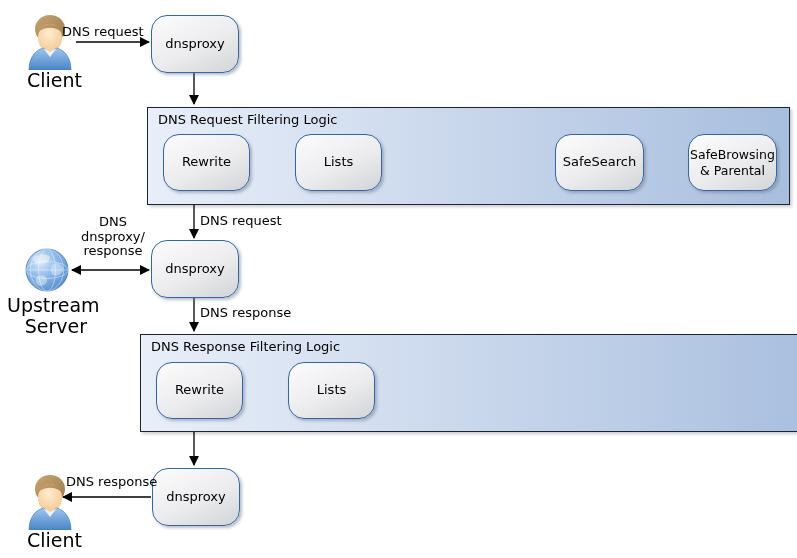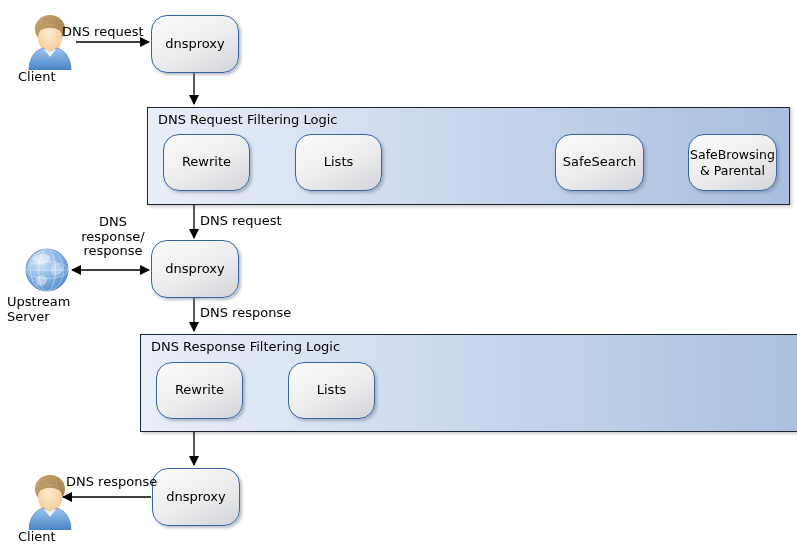--- a/index.html
+++ b/index.html
@@ -15,21 +15,21 @@
   }
   .group {
     position:absolute; border:1.2px solid #1b2430;
     background:linear-gradient(90deg,#e9eff9 0%,#a8bede 100%);
     box-shadow:2px 2px 3px rgba(0,0,0,0.20);
   }
   .group-title { position:absolute; left:10px; top:4px; font-size:13px; white-space:nowrap; }
   .edge-label { position:absolute; font-size:13px; white-space:nowrap; }
   .preline { white-space:pre-line; text-align:center; line-height:1.12; }
   .actor { position:absolute; }
-  .actor-label { position:absolute; text-align:left; font-size:13px; }
+  .actor-label { position:absolute; text-align:right; font-size:19px; }
 </style>
 </head>
 <body>
 
 <div class="canvas">
 
   <svg class="overlay" viewBox="0 0 797 558">
     <defs>
       <marker id="ah" viewBox="0 0 10 10" refX="9" refY="5" markerWidth="12" markerHeight="10" markerUnits="userSpaceOnUse" orient="auto-start-reverse">
         <path d="M0,0 L10,5 L0,10 Z" fill="#000"></path>
@@ -83,21 +83,21 @@
   <div class="group" style="left:147px; top:107px; width:641px; height:96px;">
     <div class="group-title">DNS Request Filtering Logic</div>
     <div class="node" style="left:15px;  top:26px; width:85px; height:55px;">Rewrite</div>
     <div class="node" style="left:147px; top:26px; width:85px; height:55px;">Lists</div>
     <div class="node" style="left:540px; top:26px; width:87px; height:55px; font-size:12.5px;">SafeBrowsing &amp; Parental</div>
     <div class="node" style="left:407px; top:26px; width:87px; height:55px;">SafeSearch</div>
   </div>
 
   <div class="edge-label" style="left:200px; top:213px;">DNS request</div>
   <div class="edge-label preline" style="left:73px; top:215px; width:80px;">DNS
-response/
+dnsproxy/
 response</div>
   <div class="edge-label" style="left:200px; top:305px;">DNS response</div>
 
   <div class="node" style="left:151px; top:240px; width:86px; height:56px;">dnsproxy</div>
 
   <div class="actor" style="left:25px; top:248px;">
     <svg width="44" height="44" viewBox="0 0 44 44">
       <defs>
         <radialGradient id="globeG" cx="0.35" cy="0.3" r="0.85">
           <stop offset="0" stop-color="#ddeafa"></stop>

